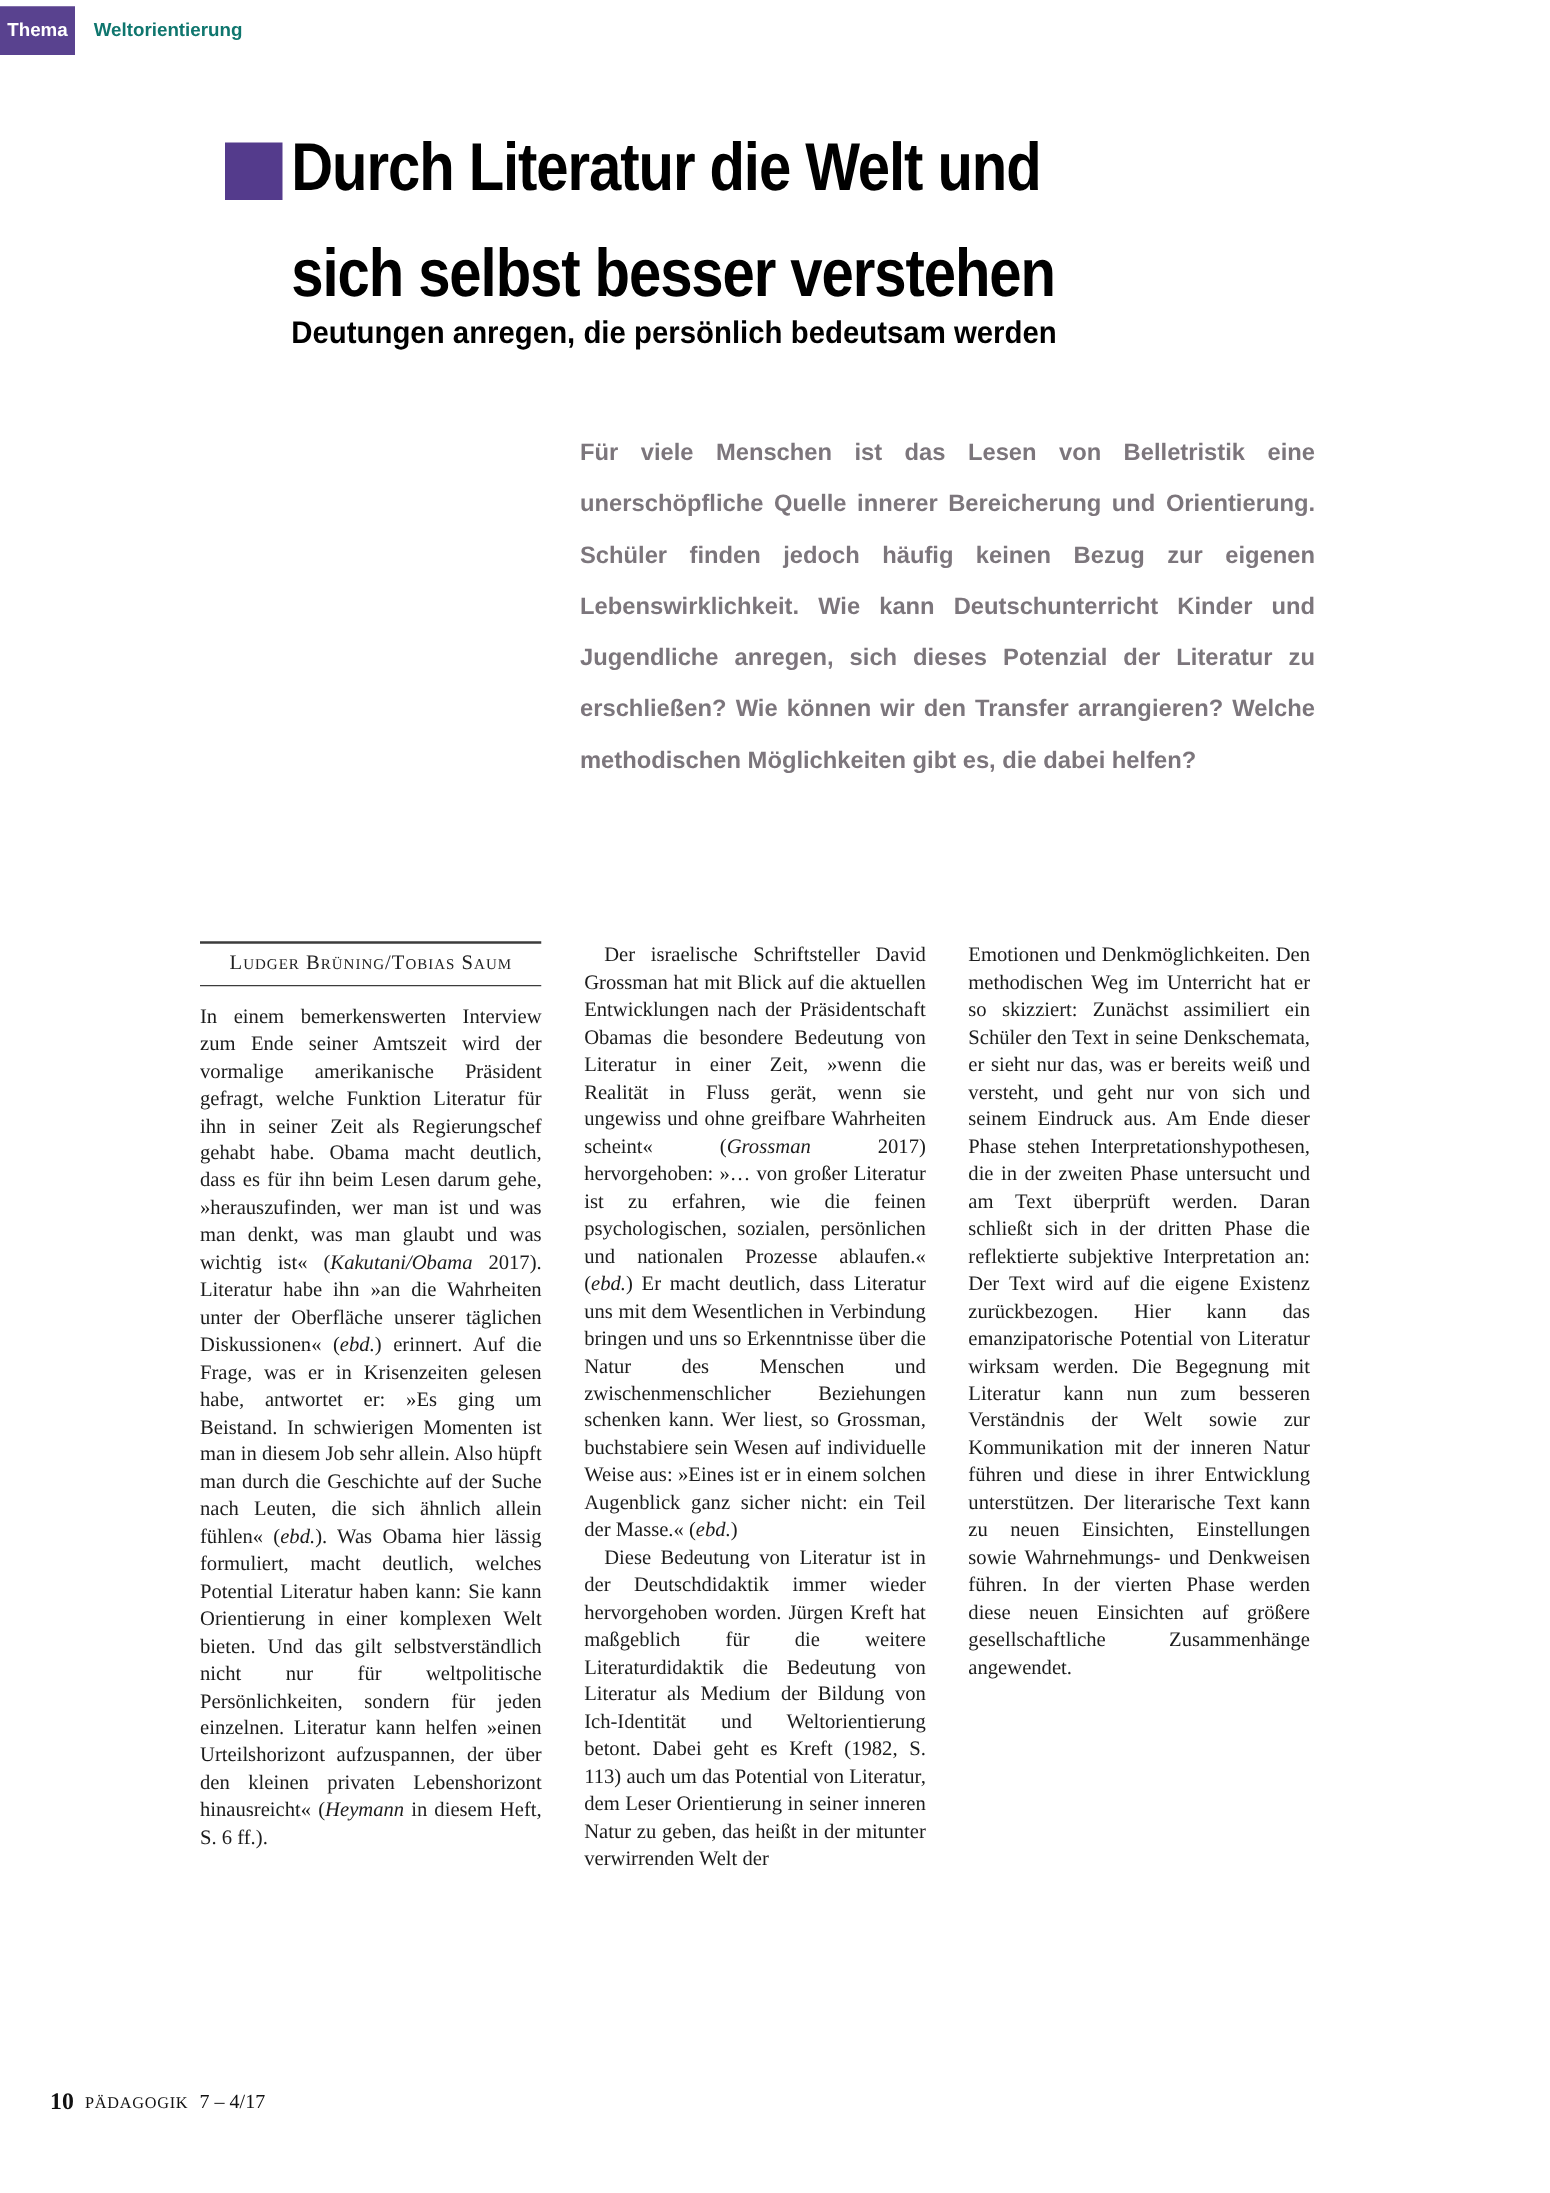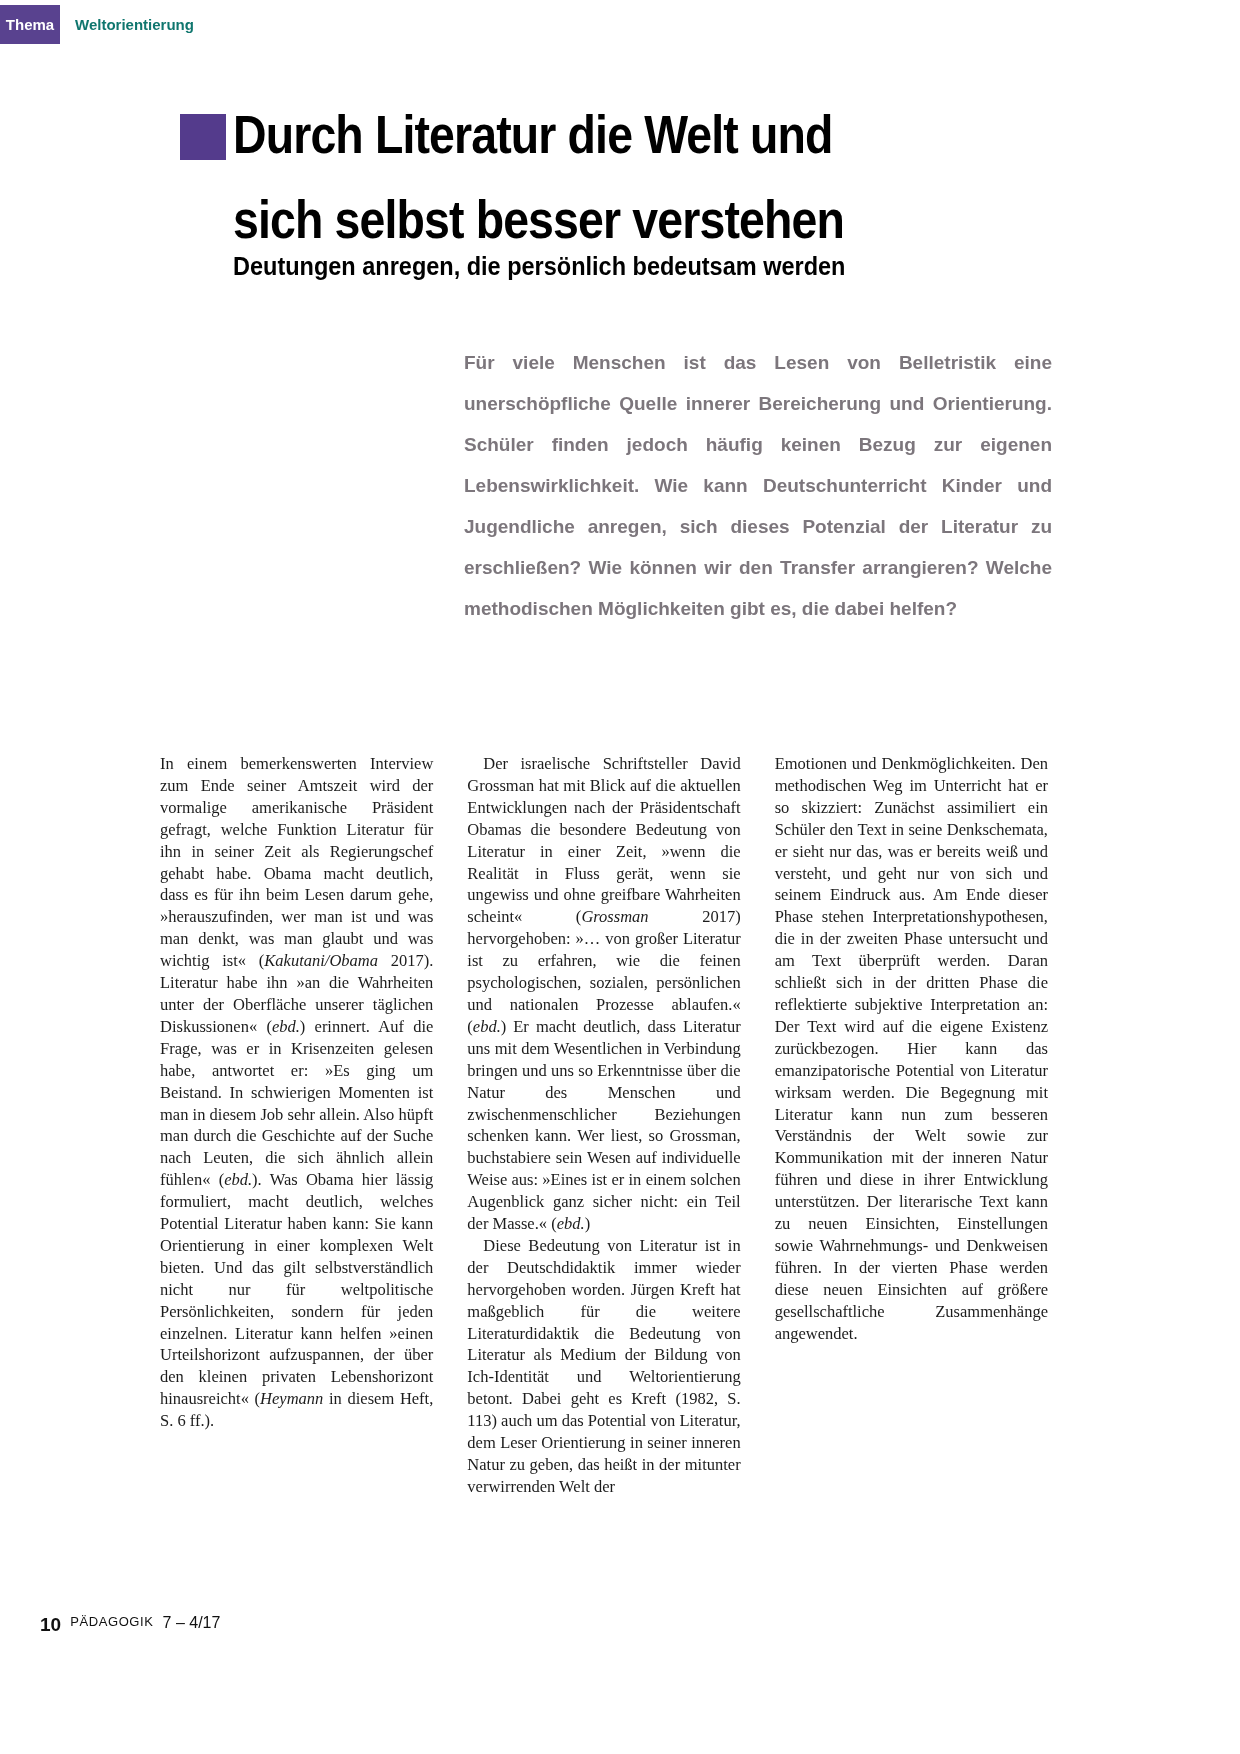--- a/index.html
+++ b/index.html
@@ -52,23 +52,23 @@
     text-align:center; font-variant:small-caps; letter-spacing:0.8px;
     font-size:16.5px; padding:4px 0 7px; margin:0 0 13px 0; color:#222;
     text-align-last:center;
   }
   .columns p { margin:0; }
   .columns p.indent { text-indent:16px; }
   em { font-style:italic; }
 
   
   .footer {
-    position:absolute; left:40px; top:1614px;
-    font-family:Liberation Sans, sans-serif; color:#111;
-    display:flex; align-items:flex-start; gap:9px;
+    position:absolute; left:40px; top:1671px;
+    font-family:Liberation Serif, serif; color:#111;
+    display:flex; align-items:center; gap:9px;
   }
   .footer .page-number { font-weight:bold; font-size:19px; }
   .footer .journal { font-size:13px; letter-spacing:0.6px; }
   .footer .issue { font-size:16px; }
 </style>
 </head>
 <body>
 
 <div class="page">
 
@@ -82,20 +82,21 @@
     <div>Durch Literatur die Welt und</div>
     <div>sich selbst besser verstehen</div>
   </h1>
   <h2 class="article-subtitle" style="margin:0;">Deutungen anregen, die persönlich bedeutsam werden</h2>
 
   <div class="intro">Für viele Menschen ist das Lesen von Belletristik eine unerschöpfliche Quelle innerer Bereicherung und Orientierung. Schüler finden jedoch häufig keinen Bezug zur eigenen Lebenswirklichkeit. Wie kann Deutschunterricht Kinder und Jugendliche anregen, sich dieses Potenzial der Literatur zu erschließen? Wie können wir den Transfer arrangieren? Welche methodischen Möglichkeiten gibt es, die dabei helfen?</div>
 
   <div class="columns">
 
     <div class="col">
+      <div class="byline">Ludger Brüning/Tobias Saum</div>
       <p><span>In einem bemerkenswerten Interview zum Ende seiner Amtszeit wird der vormalige amerikanische Präsident gefragt, welche Funktion Literatur für ihn in seiner Zeit als Regierungschef gehabt habe. Obama macht deutlich, dass es für ihn beim Lesen darum gehe, »herauszufinden, wer man ist und was man denkt, was man glaubt und was wichtig ist« (</span><em>Kakutani/Obama</em><span> 2017). Literatur habe ihn »an die Wahrheiten unter der Oberfläche unserer täglichen Diskussionen« (</span><em>ebd.</em><span>) erinnert. Auf die Frage, was er in Krisenzeiten gelesen habe, antwortet er: »Es ging um Beistand. In schwierigen Momenten ist man in diesem Job sehr allein. Also hüpft man durch die Geschichte auf der Suche nach Leuten, die sich ähnlich allein fühlen« (</span><em>ebd.</em><span>). Was Obama hier lässig formuliert, macht deutlich, welches Potential Literatur haben kann: Sie kann Orientierung in einer komplexen Welt bieten. Und das gilt selbstverständlich nicht nur für weltpolitische Persönlichkeiten, sondern für jeden einzelnen. Literatur kann helfen »einen Urteilshorizont aufzuspannen, der über den kleinen privaten Lebenshorizont hinausreicht« (</span><em>Heymann</em><span> in diesem Heft, S. 6 ff.).</span></p>
     </div>
 
     <div class="col">
       <p class="indent"><span>Der israelische Schriftsteller David Grossman hat mit Blick auf die aktuellen Entwicklungen nach der Präsidentschaft Obamas die besondere Bedeutung von Literatur in einer Zeit, »wenn die Realität in Fluss gerät, wenn sie ungewiss und ohne greifbare Wahrheiten scheint« (</span><em>Grossman</em><span> 2017) hervorgehoben: »… von großer Literatur ist zu erfahren, wie die feinen psychologischen, sozialen, persönlichen und nationalen Prozesse ablaufen.« (</span><em>ebd.</em><span>) Er macht deutlich, dass Literatur uns mit dem Wesentlichen in Verbindung bringen und uns so Erkenntnisse über die Natur des Menschen und zwischenmenschlicher Beziehungen schenken kann. Wer liest, so Grossman, buchstabiere sein Wesen auf individuelle Weise aus: »Eines ist er in einem solchen Augenblick ganz sicher nicht: ein Teil der Masse.« (</span><em>ebd.</em><span>)</span></p>
       <p class="indent"><span>Diese Bedeutung von Literatur ist in der Deutschdidaktik immer wieder hervorgehoben worden. Jürgen Kreft hat maßgeblich für die weitere Literaturdidaktik die Bedeutung von Literatur als Medium der Bildung von Ich-Identität und Weltorientierung betont. Dabei geht es Kreft (1982, S. 113) auch um das Potential von Literatur, dem Leser Orientierung in seiner inneren Natur zu geben, das heißt in der mitunter verwirrenden Welt der</span></p>
     </div>
 
     <div class="col">
       <p><span>Emotionen und Denkmöglichkeiten. Den methodischen Weg im Unterricht hat er so skizziert: Zunächst assimiliert ein Schüler den Text in seine Denkschemata, er sieht nur das, was er bereits weiß und versteht, und geht nur von sich und seinem Eindruck aus. Am Ende dieser Phase stehen Interpretationshypothesen, die in der zweiten Phase untersucht und am Text überprüft werden. Daran schließt sich in der dritten Phase die reflektierte subjektive Interpretation an: Der Text wird auf die eigene Existenz zurückbezogen. Hier kann das emanzipatorische Potential von Literatur wirksam werden. Die Begegnung mit Literatur kann nun zum besseren Verständnis der Welt sowie zur Kommunikation mit der inneren Natur führen und diese in ihrer Entwicklung unterstützen. Der literarische Text kann zu neuen Einsichten, Einstellungen sowie Wahrnehmungs- und Denkweisen führen. In der vierten Phase werden diese neuen Einsichten auf größere gesellschaftliche Zusammenhänge angewendet.</span></p>

